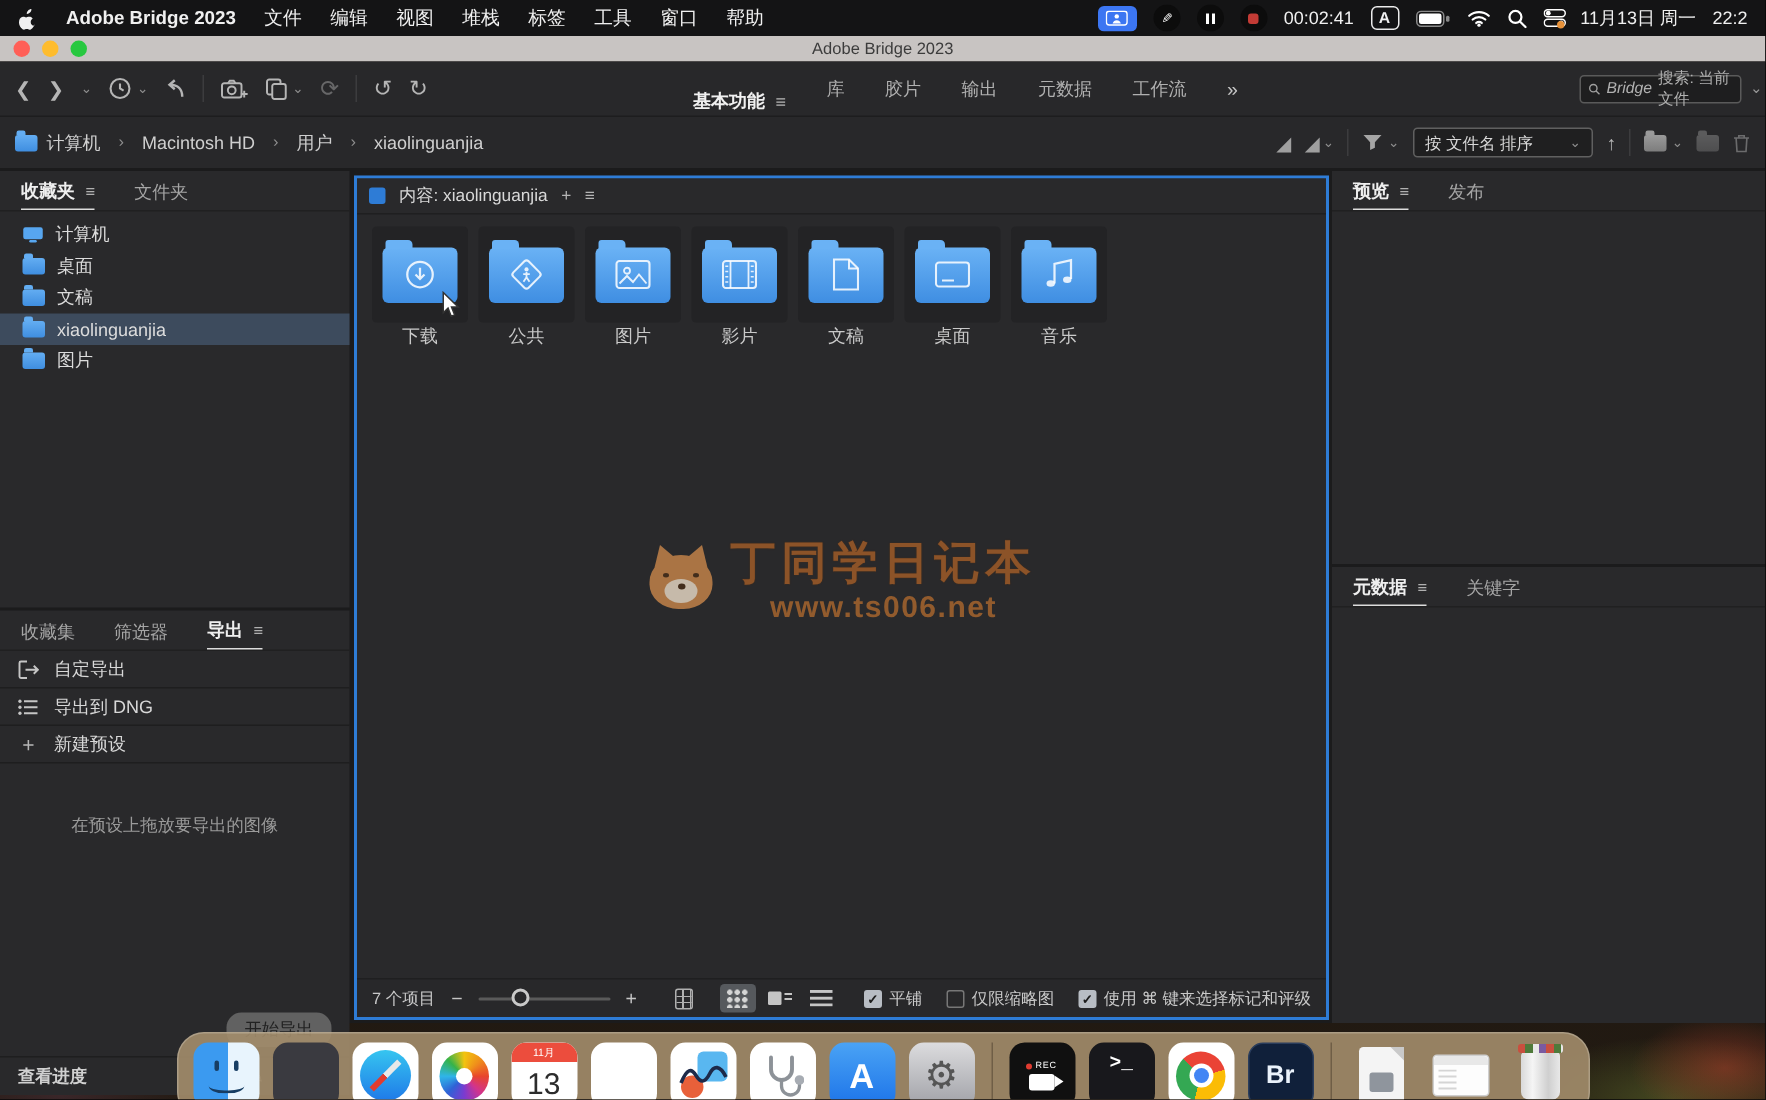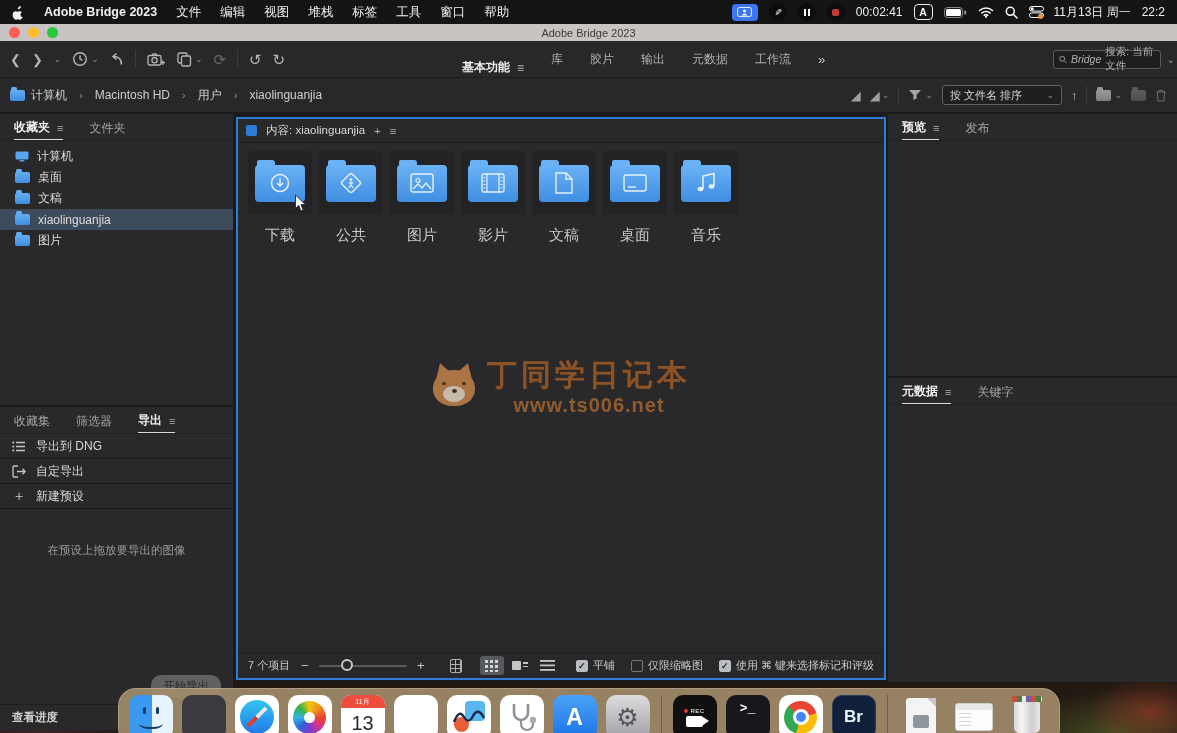--- a/index.html
+++ b/index.html
@@ -87,21 +87,21 @@
   
   .content{position:absolute;left:236px;top:3px;width:650px;height:563px;border:2px solid #2e7cd6;background:#29292b;display:flex;flex-direction:column;}
   .c-header{height:24px;display:flex;align-items:center;gap:9px;padding:0 8px;font-size:11.5px;color:#d8d8d8;background:#29292b;border-bottom:1px solid #1f1f20;}
   .bluesq{width:11px;height:11px;border-radius:2px;background:#2e7cd6;}
   .c-header .hglyph{color:#b5b5b5;}
   .c-body{flex:1;position:relative;padding:8px 0 0 10px;display:flex;gap:7px;align-items:flex-start;}
   .tile{width:64px;display:flex;flex-direction:column;align-items:center;}
   .tile-icon{width:64px;height:64px;background:#232325;border-radius:3px;display:flex;align-items:center;justify-content:center;}
   .macfolder{width:50px;height:37px;border-radius:4px;background:linear-gradient(#6ab2f5,#3f8ee2);position:relative;display:flex;align-items:center;justify-content:center;}
   .macfolder::before{content:"";position:absolute;top:-5px;left:2px;width:18px;height:6px;border-radius:2px 3px 0 0;background:#6ab2f5;}
-  .tile-label{margin-top:11px;font-size:15px;color:#c9c9c9;}
+  .tile-label{margin-top:1px;font-size:12px;color:#c9c9c9;}
   .c-status{height:26px;border-top:1px solid #1f1f20;background:#28282a;display:flex;align-items:center;gap:10px;padding:0 10px;font-size:11px;color:#c9c9c9;white-space:nowrap;}
   .items-text{width:62px;overflow:hidden;text-overflow:clip;}
   .sl-track{width:128px;height:2px;background:#5a5a5a;border-radius:1px;position:relative;}
   .sl-knob{position:absolute;left:22px;top:-6px;width:12px;height:12px;border-radius:50%;border:2px solid #c9c9c9;background:#28282a;}
   .pm{font-size:13px;color:#c5c5c5;}
   .icon-gridlock{width:16px;height:14px;border:1px solid #b0b0b0;border-radius:2px;background-image:linear-gradient(90deg,transparent 0 4px,#b0b0b0 4px 5px,transparent 5px 9px,#b0b0b0 9px 10px,transparent 10px),linear-gradient(transparent 0 4px,#b0b0b0 4px 5px,transparent 5px 8px,#b0b0b0 8px 9px,transparent 9px);}
   .viewgroup{display:flex;gap:4px;align-items:center;margin-left:8px;}
   .vbtn{width:24px;height:19px;border-radius:3px;display:flex;align-items:center;justify-content:center;}
   .vbtn.active{background:#56595d;}
   .vi-grid{width:15px;height:13px;background-image:radial-gradient(circle,#d5d5d5 1.7px,transparent 1.9px);background-size:5px 5px;}
@@ -416,34 +416,34 @@
     <div class="panel left-bottom">
       <div class="tabrow">
         <span class="ptab">收藏集</span>
         <span class="ptab">筛选器</span>
         <span class="ptab active">
           <span>导出</span>
           <span class="mi">≡</span>
         </span>
       </div>
       <div class="exp-row">
+        <svg width="14" height="13" viewBox="0 0 14 13">
+            <path d="M6 1H2a1 1 0 0 0-1 1v9a1 1 0 0 0 1 1h4" stroke="#c5c5c5" stroke-width="1.3" fill="none"></path>
+            <path d="M5 6.5h8M10.5 3.8 13.2 6.5 10.5 9.2" stroke="#c5c5c5" stroke-width="1.3" fill="none"></path>
+          </svg>
+        <span>自定导出</span>
+      </div>
+      <div class="exp-row">
         <svg width="14" height="11" viewBox="0 0 14 11">
             <path d="M4 1.5h9M4 5.5h9M4 9.5h9" stroke="#c5c5c5" stroke-width="1.4"></path>
             <circle cx="1.3" cy="1.5" r="1.1" fill="#c5c5c5"></circle>
             <circle cx="1.3" cy="5.5" r="1.1" fill="#c5c5c5"></circle>
             <circle cx="1.3" cy="9.5" r="1.1" fill="#c5c5c5"></circle>
           </svg>
         <span>导出到 DNG</span>
-      </div>
-      <div class="exp-row">
-        <svg width="14" height="13" viewBox="0 0 14 13">
-            <path d="M6 1H2a1 1 0 0 0-1 1v9a1 1 0 0 0 1 1h4" stroke="#c5c5c5" stroke-width="1.3" fill="none"></path>
-            <path d="M5 6.5h8M10.5 3.8 13.2 6.5 10.5 9.2" stroke="#c5c5c5" stroke-width="1.3" fill="none"></path>
-          </svg>
-        <span>自定导出</span>
       </div>
       <div class="exp-row">
         <span style="color:#b5b5b5;font-size:14px;width:14px;text-align:center;">+</span>
         <span>新建预设</span>
       </div>
       <div class="exp-hint">在预设上拖放要导出的图像</div>
       <div class="start-btn">开始导出</div>
       <div class="exp-bottom">
         <span class="plabel">查看进度</span>
         <span class="tools">

